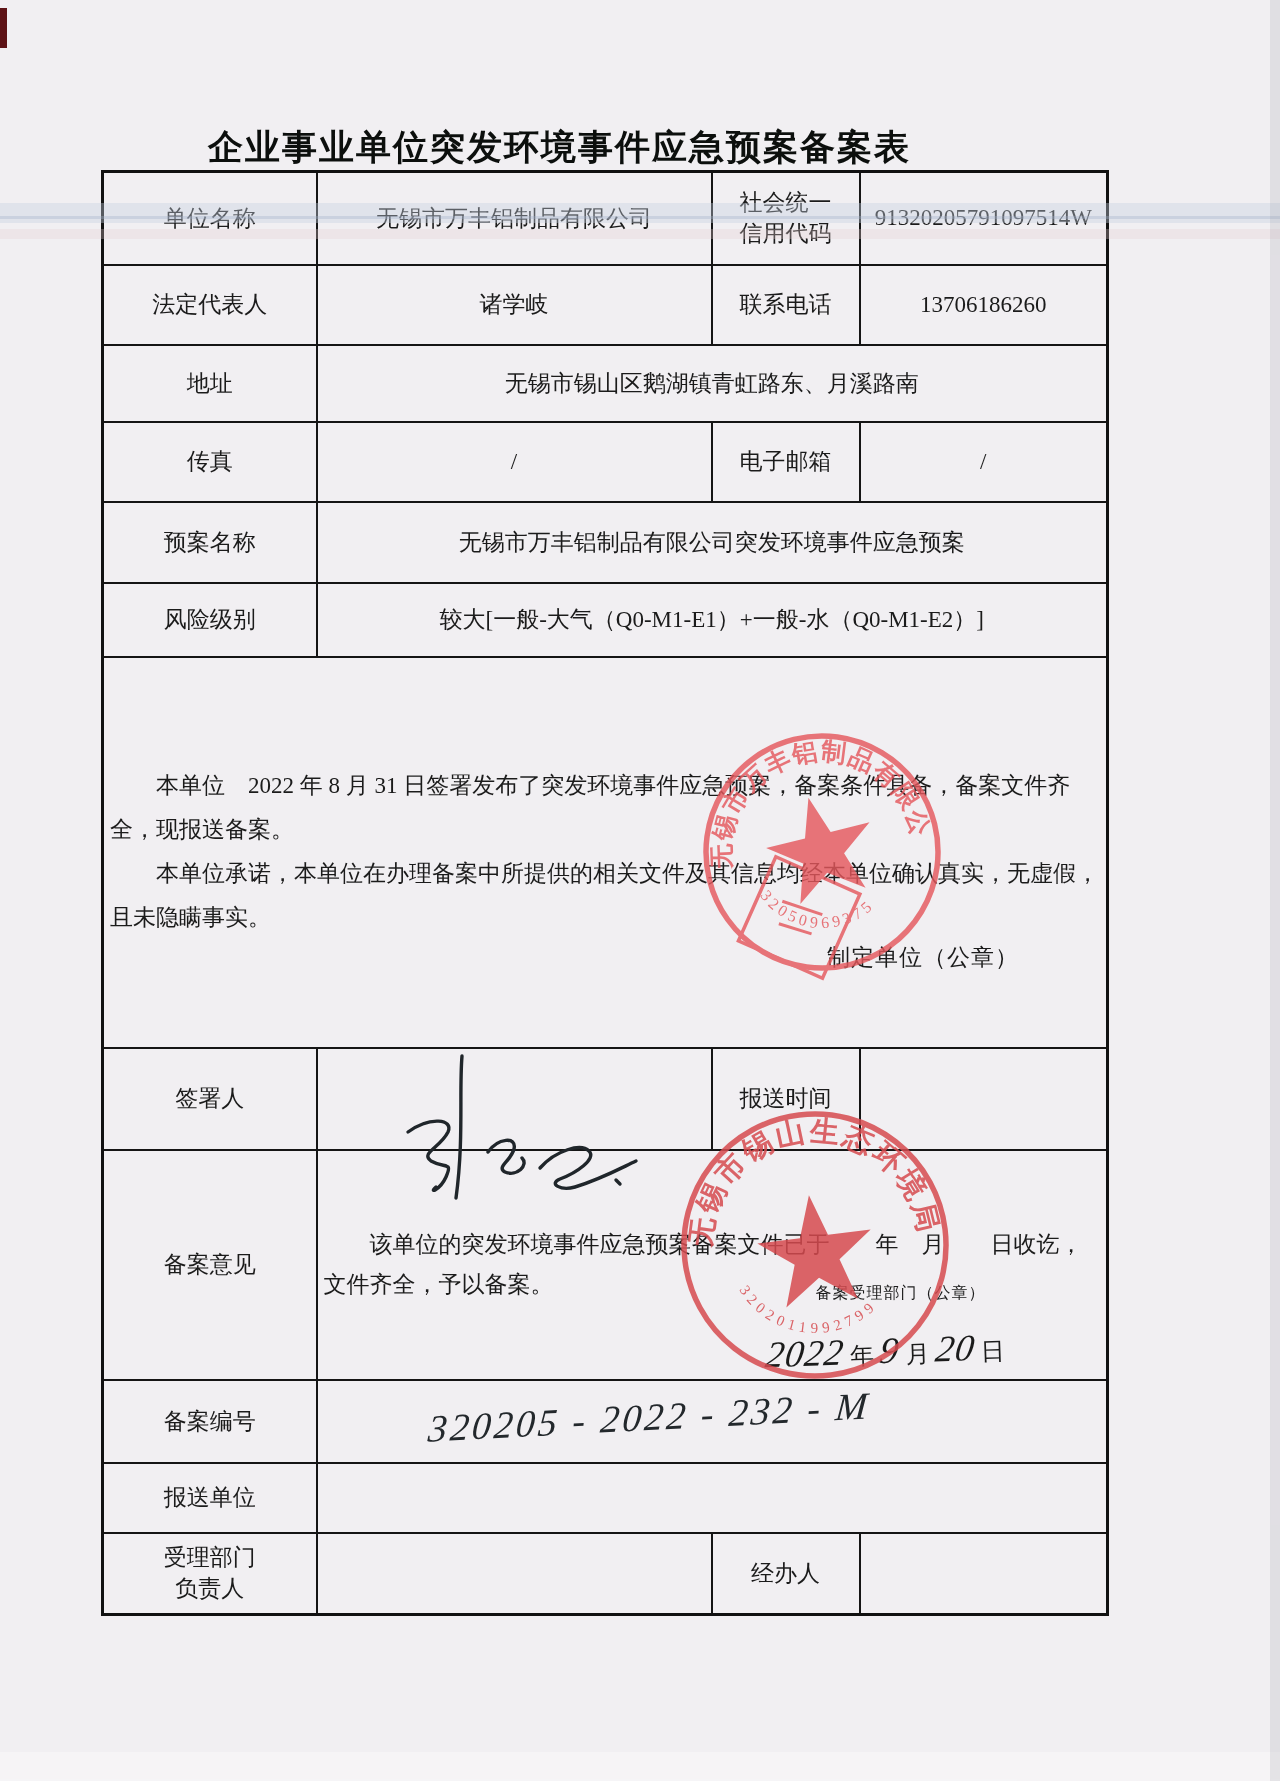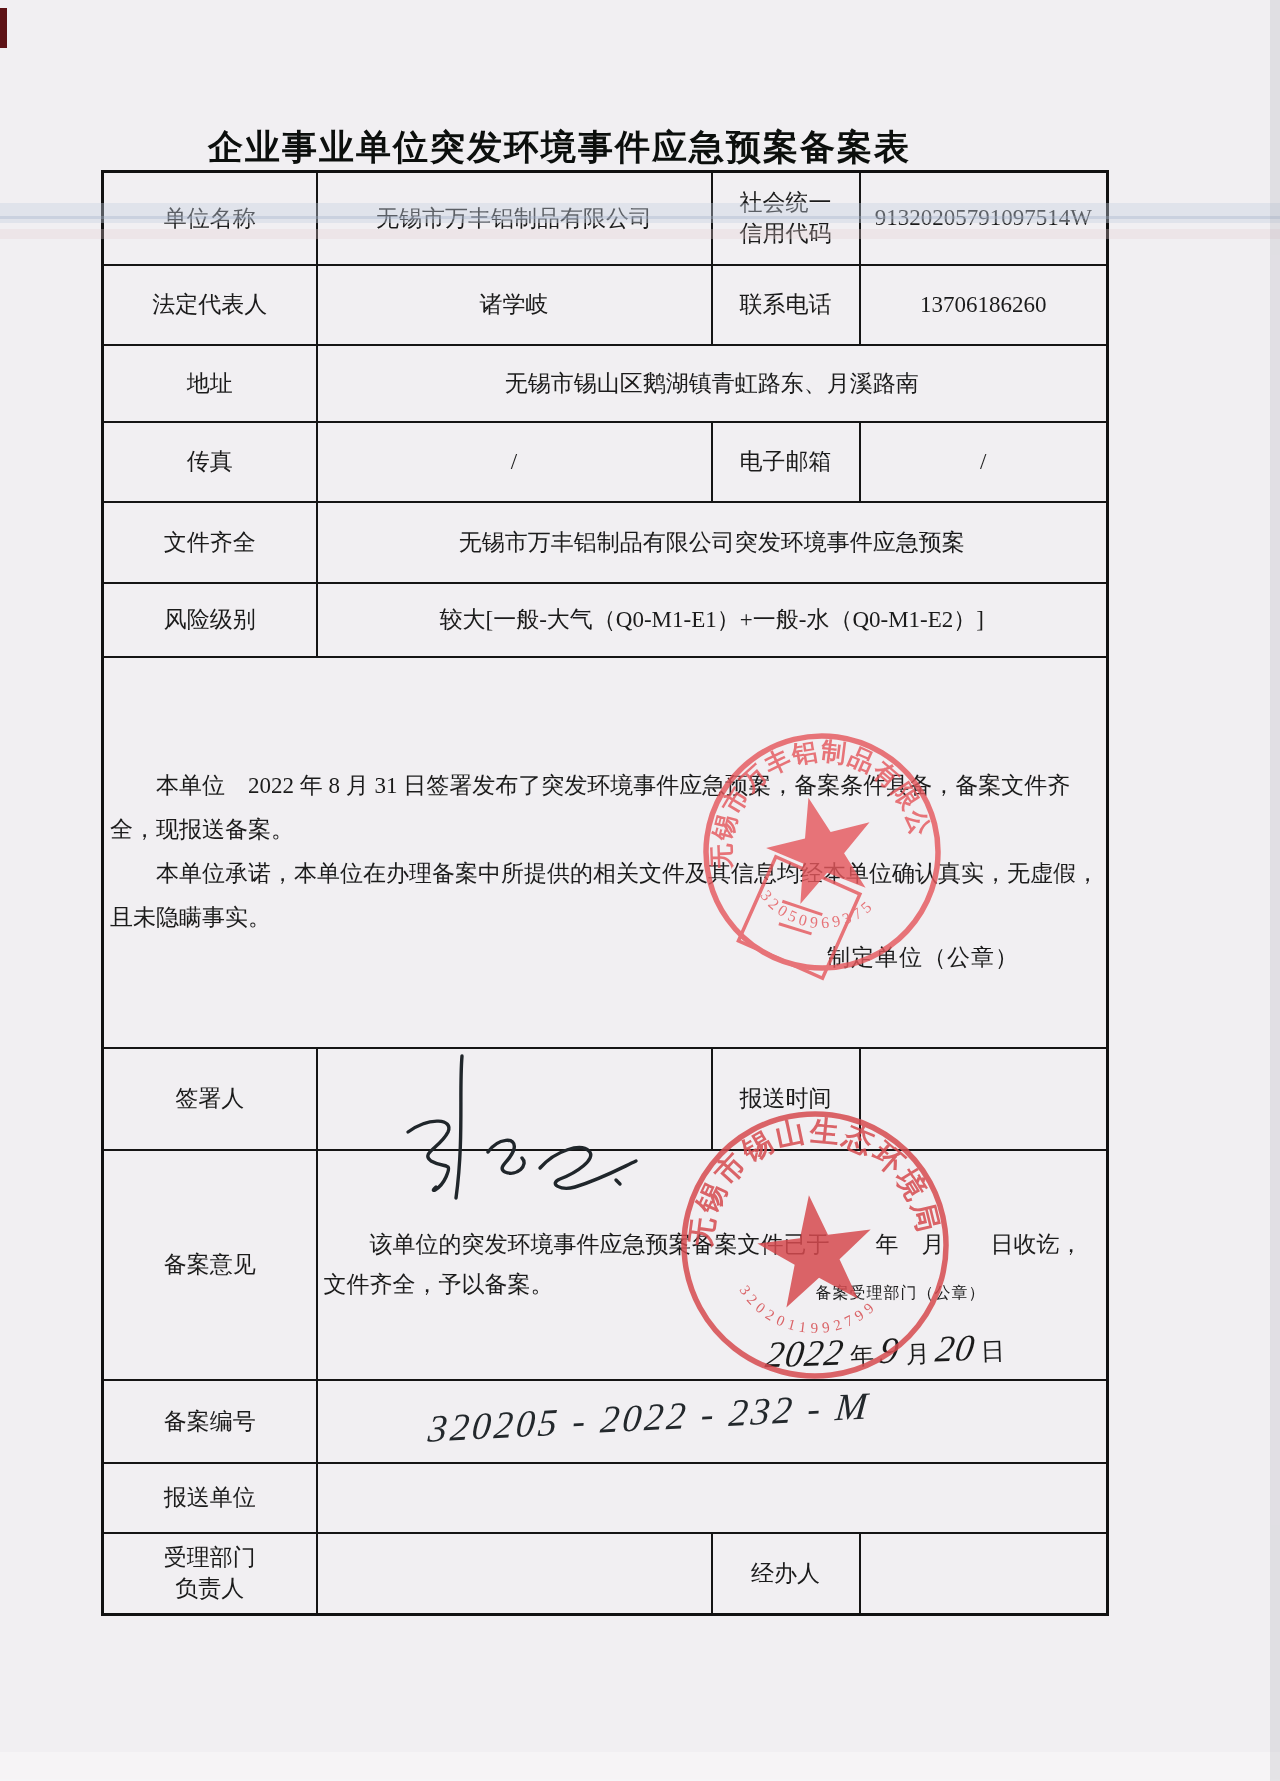--- a/index.html
+++ b/index.html
@@ -101,21 +101,21 @@
     </tr>
 
     <tr style="height:80px">
       <td>传真</td>
       <td>/</td>
       <td>电子邮箱</td>
       <td>/</td>
     </tr>
 
     <tr style="height:81px">
-      <td>文件齐全</td>
+      <td>预案名称</td>
       <td colspan="3">无锡市万丰铝制品有限公司突发环境事件应急预案</td>
     </tr>
 
     <tr style="height:74px">
       <td>风险级别</td>
       <td colspan="3">较大[一般-大气（Q0-M1-E1）+一般-水（Q0-M1-E2）]</td>
     </tr>
 
     <tr style="height:391px">
       <td colspan="4" class="decl-cell" style="position:relative;">

